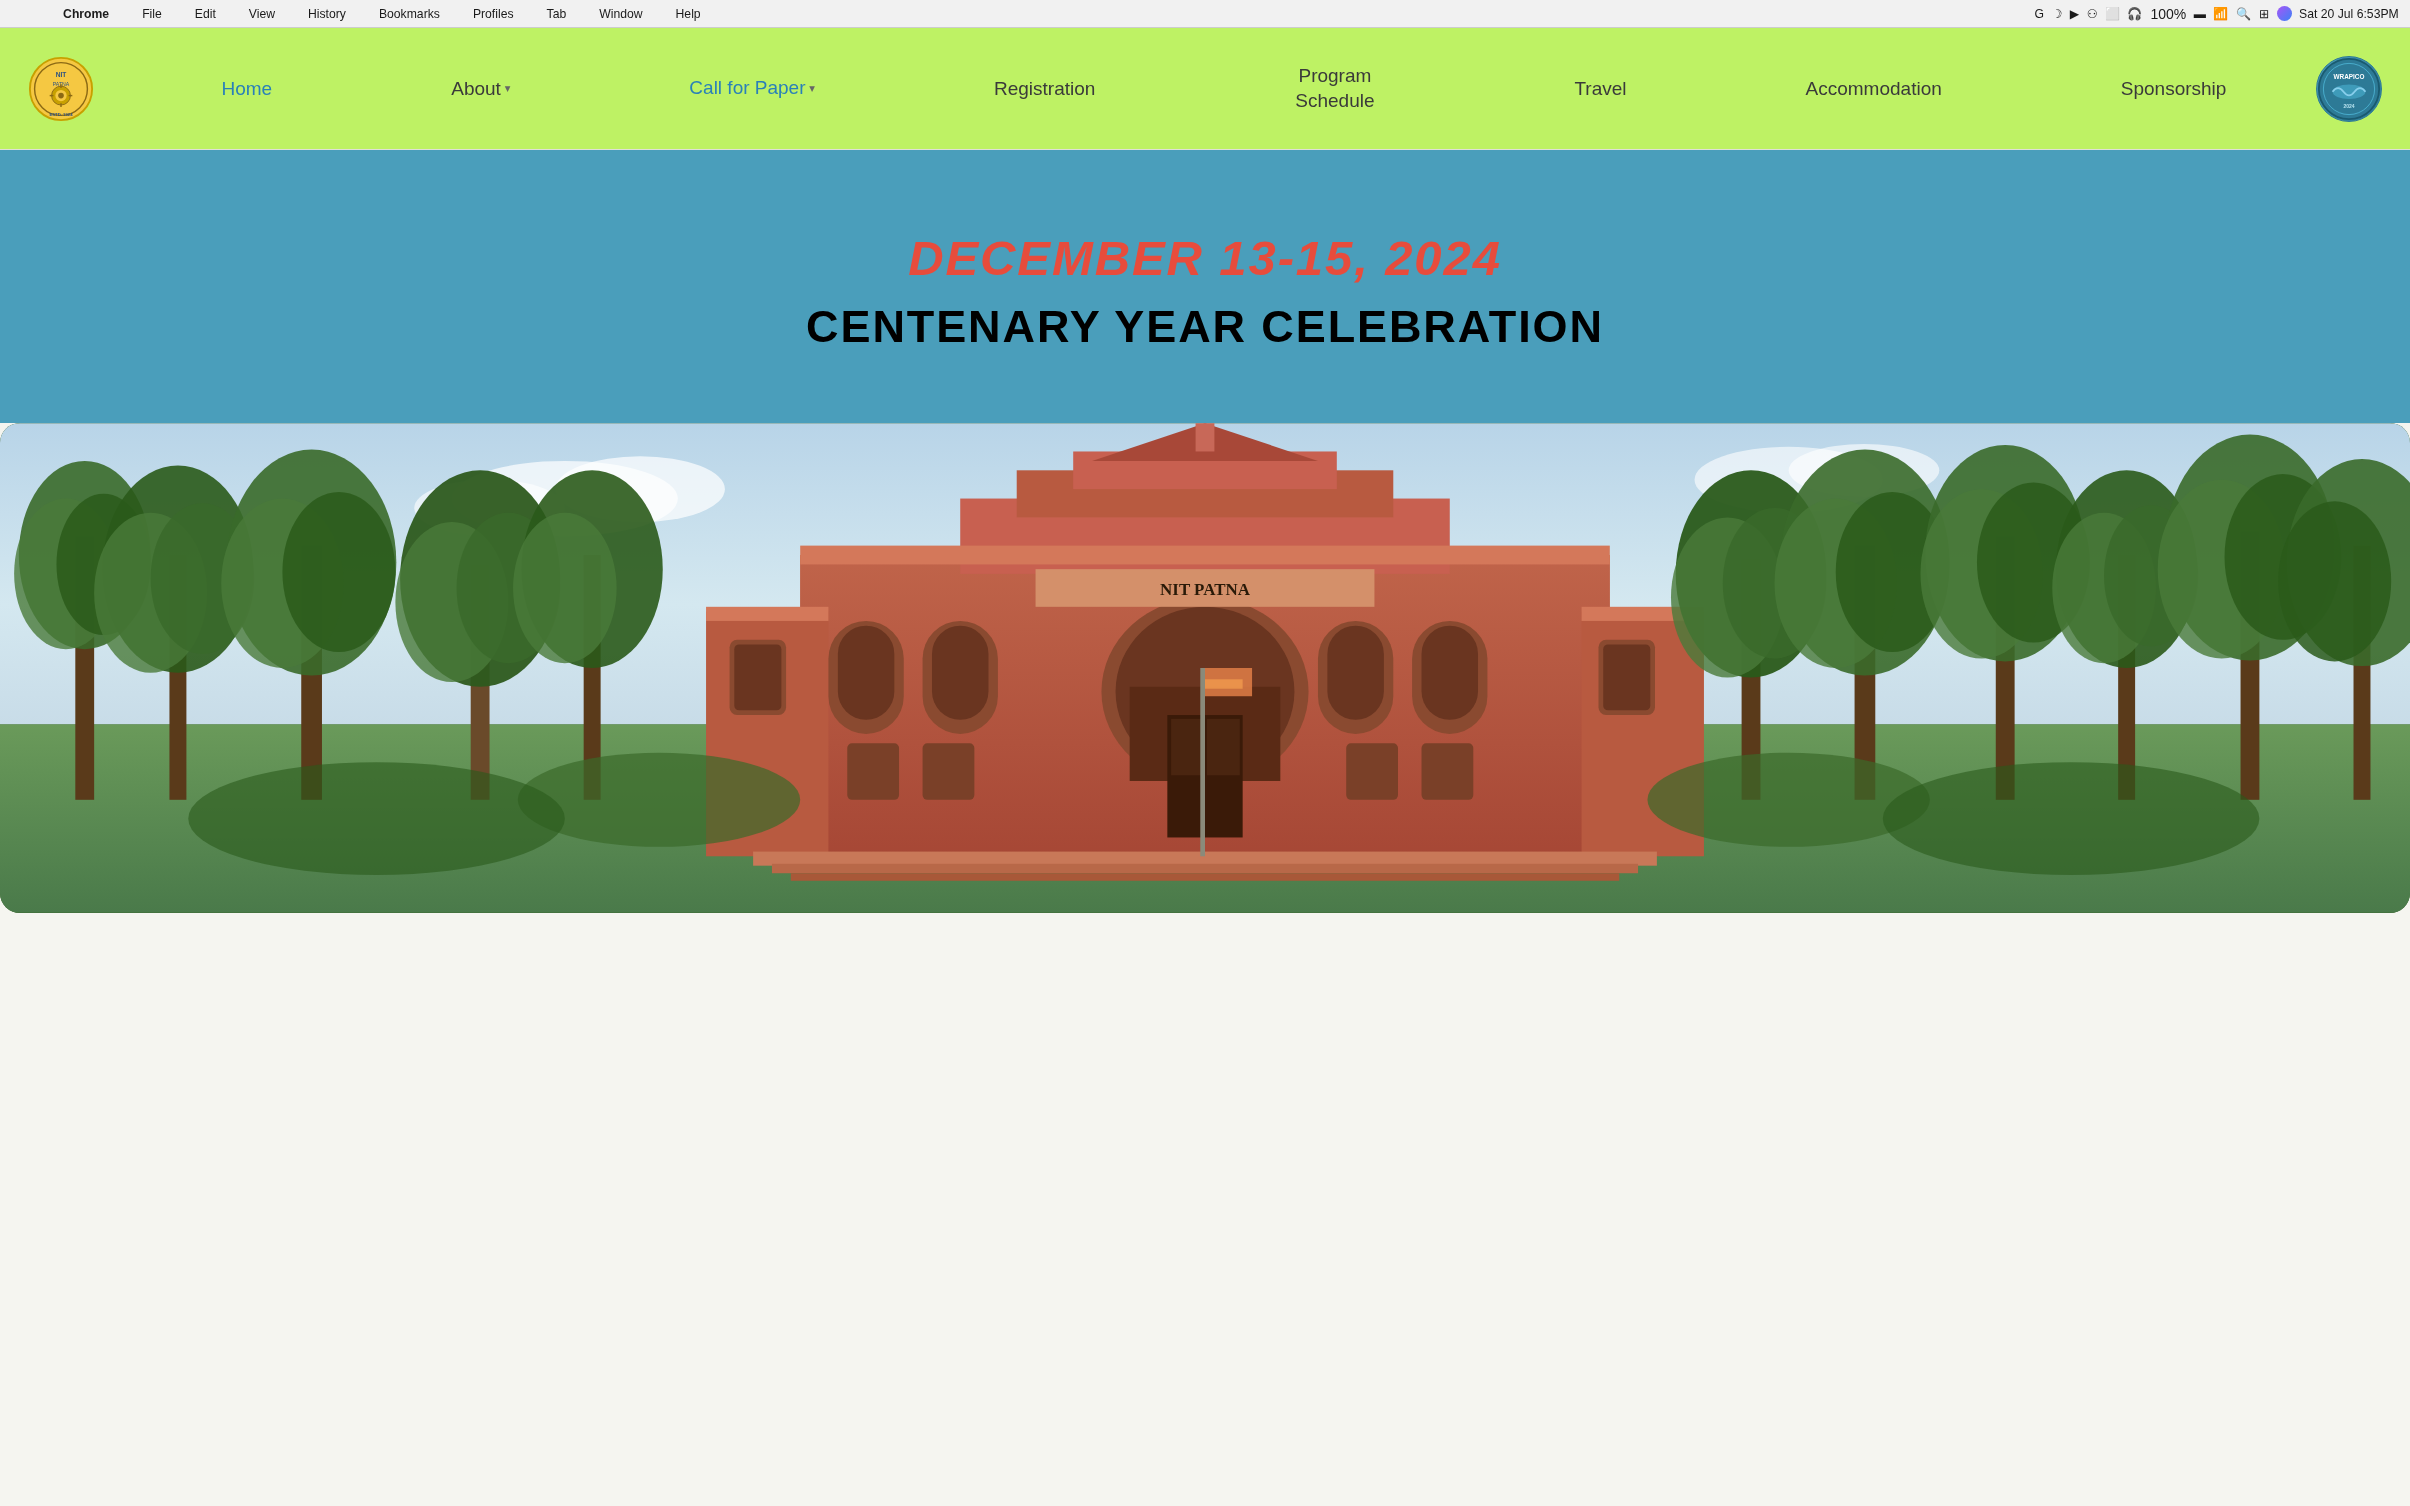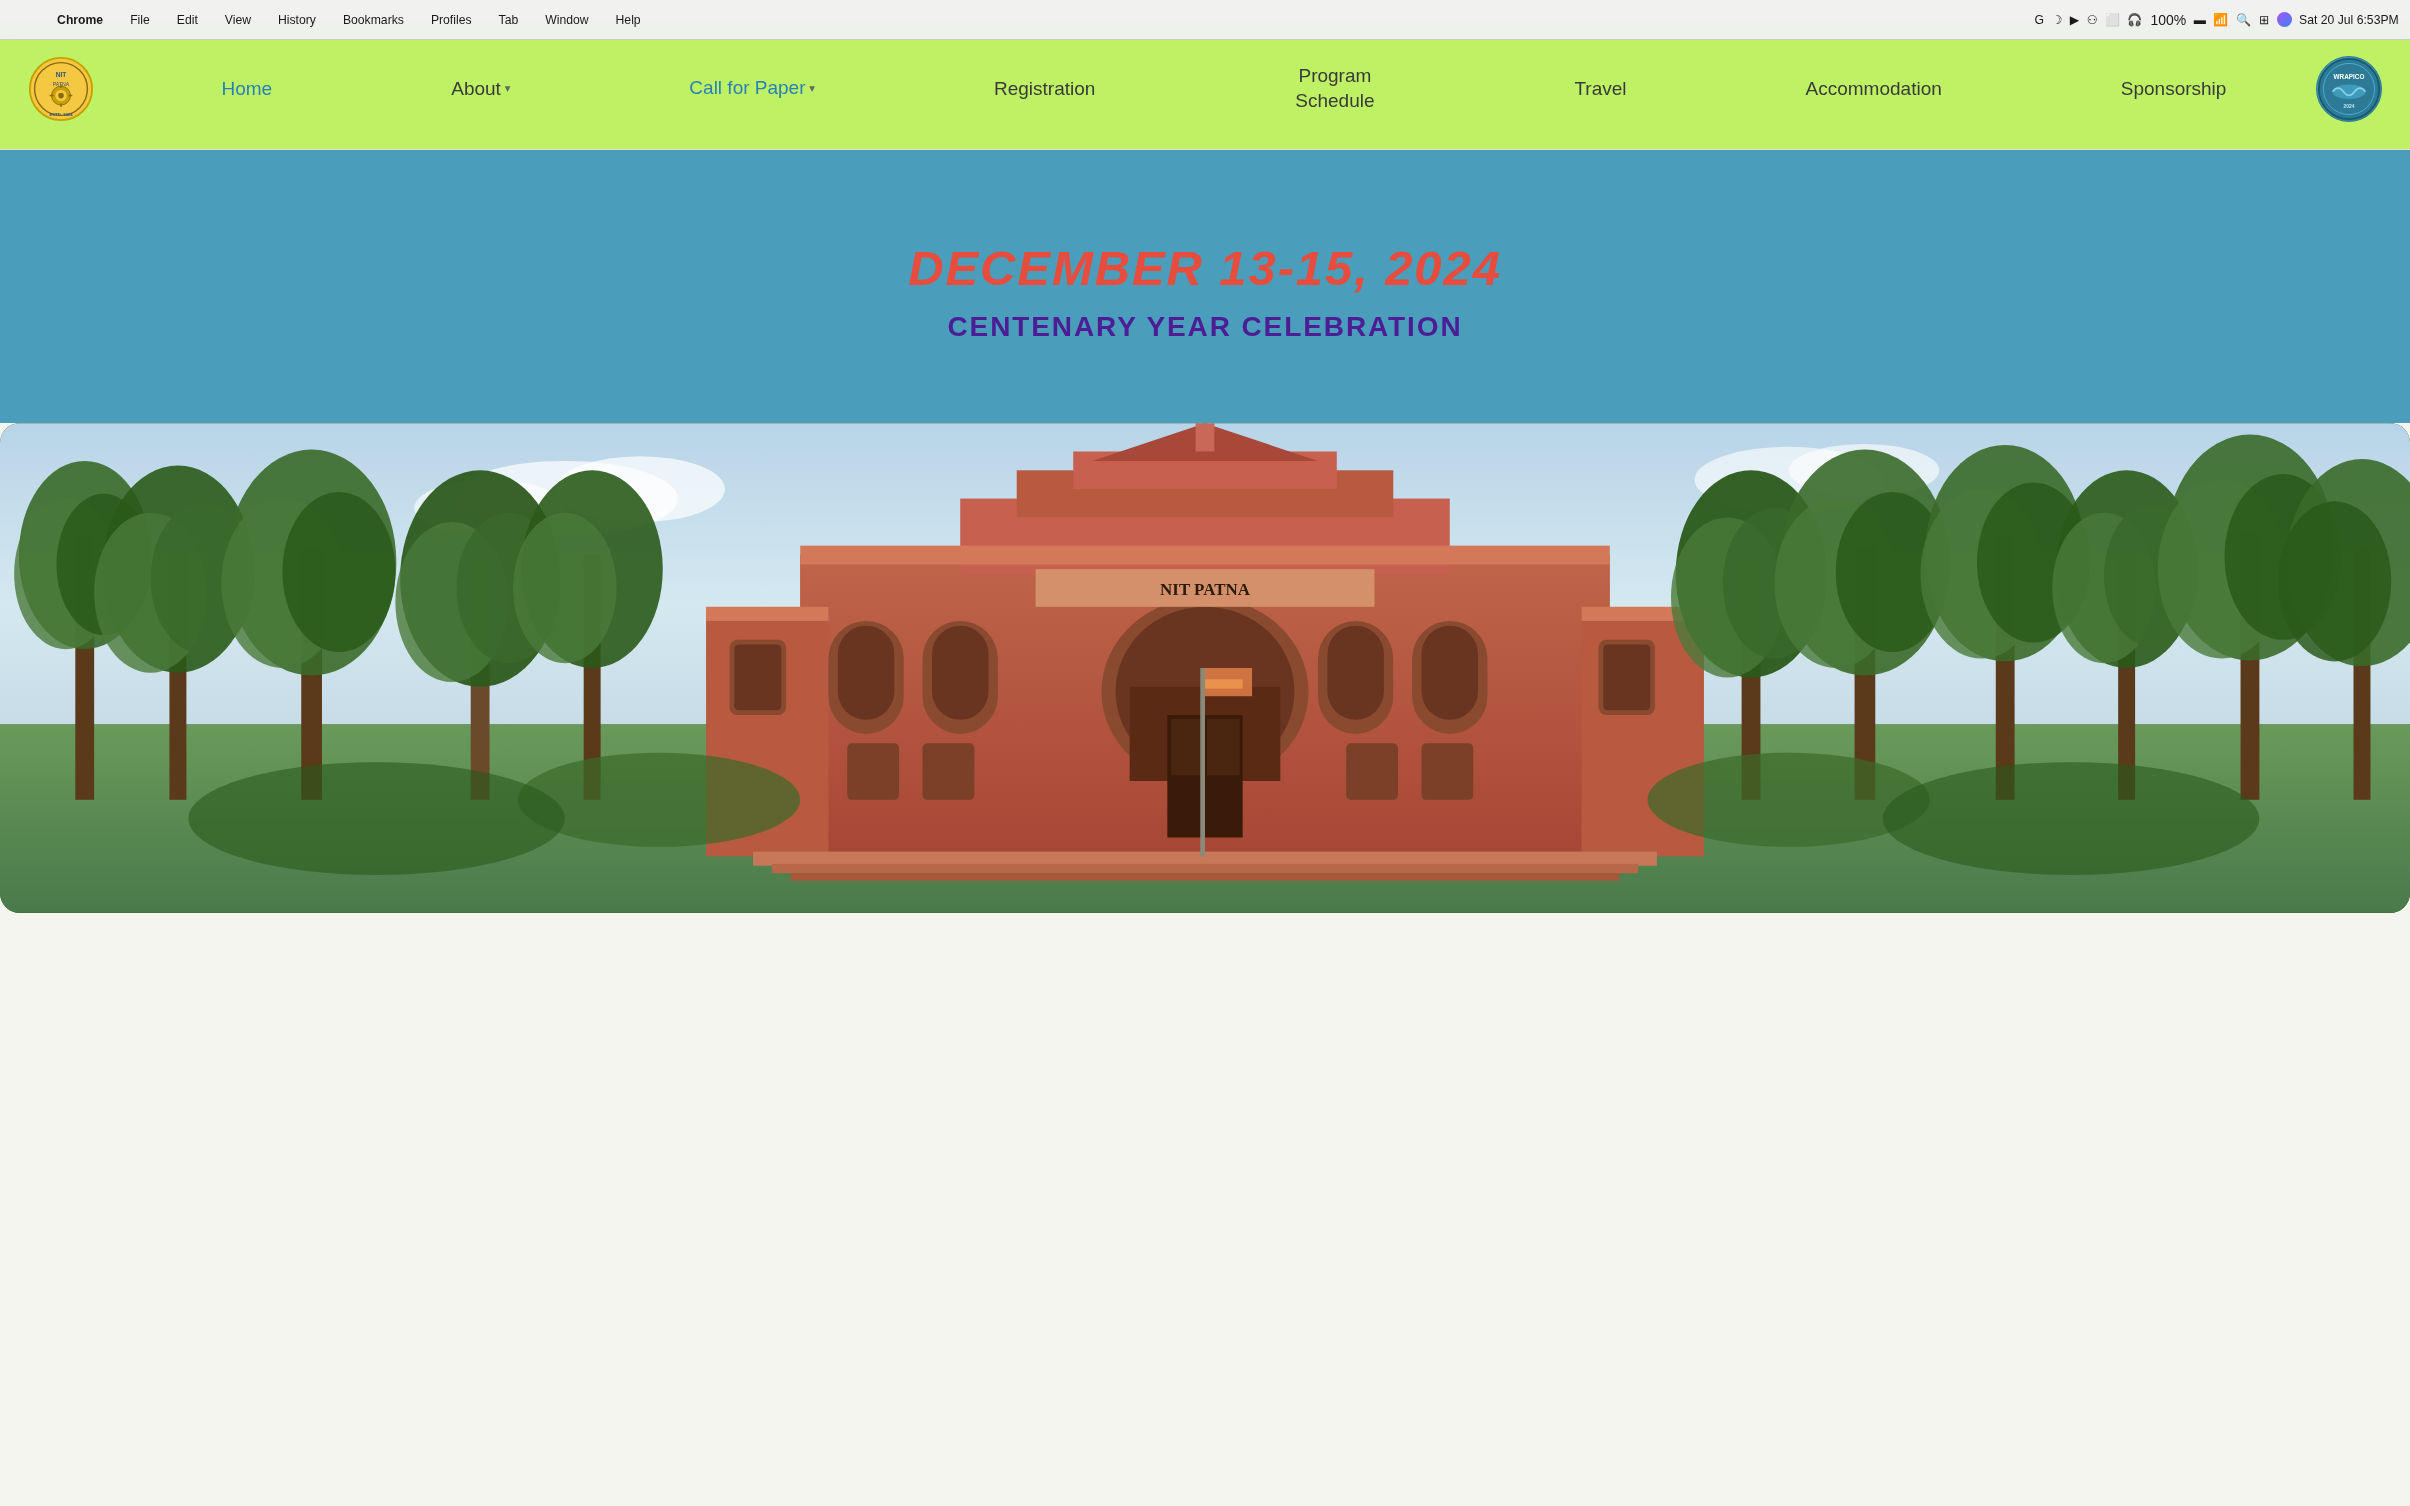--- a/index.html
+++ b/index.html
@@ -1,34 +1,34 @@
 <!DOCTYPE html>
 <html style="font-size:15px"><head>
   <meta charset="utf-8">
   <style>
     * { margin: 0; padding: 0; box-sizing: border-box; }
     body { font-family: -apple-system, BlinkMacSystemFont, 'Segoe UI', sans-serif; background: #f5f5f0; overflow-x: hidden; }
 
     
     .mac-menubar {
       width: 100%;
-      height: 40px;
+      height: 28px;
       background: rgba(240,240,240,0.95);
       backdrop-filter: blur(9.4px);
       display: flex;
       align-items: center;
       padding: 0 11.3px;
       font-size: 12.2px;
       color: #1a1a1a;
       border-bottom: 0.9px solid #ccc;
       position: fixed;
       top: 0;
       left: 0;
       z-index: 9999;
-      gap: 12px;
+      gap: 18px;
     }
     .mac-menubar .apple-logo {
       font-size: 14px;
       margin-right: 11.3px;
     }
     .mac-menubar .menu-item {
       padding: 1.9px 7.5px;
       border-radius: 3.8px;
       cursor: pointer;
       white-space: nowrap;
@@ -149,23 +149,23 @@
     }
     .hero-date {
       font-size: 49px;
       font-weight: 900;
       color: #e74c3c;
       margin-bottom: 15px;
       letter-spacing: 1.9px;
       font-style: italic;
     }
     .hero-celebration {
-      font-size: 28px;
+      font-size: 45px;
       font-weight: 900;
-      color: #4c1d95;
+      color: #000000;
       letter-spacing: 1.9px;
     }
 
     
     .building-section {
       width: 100%;
       height: 490px;
       background: #2d5a1b;
       position: relative;
       overflow: hidden;

